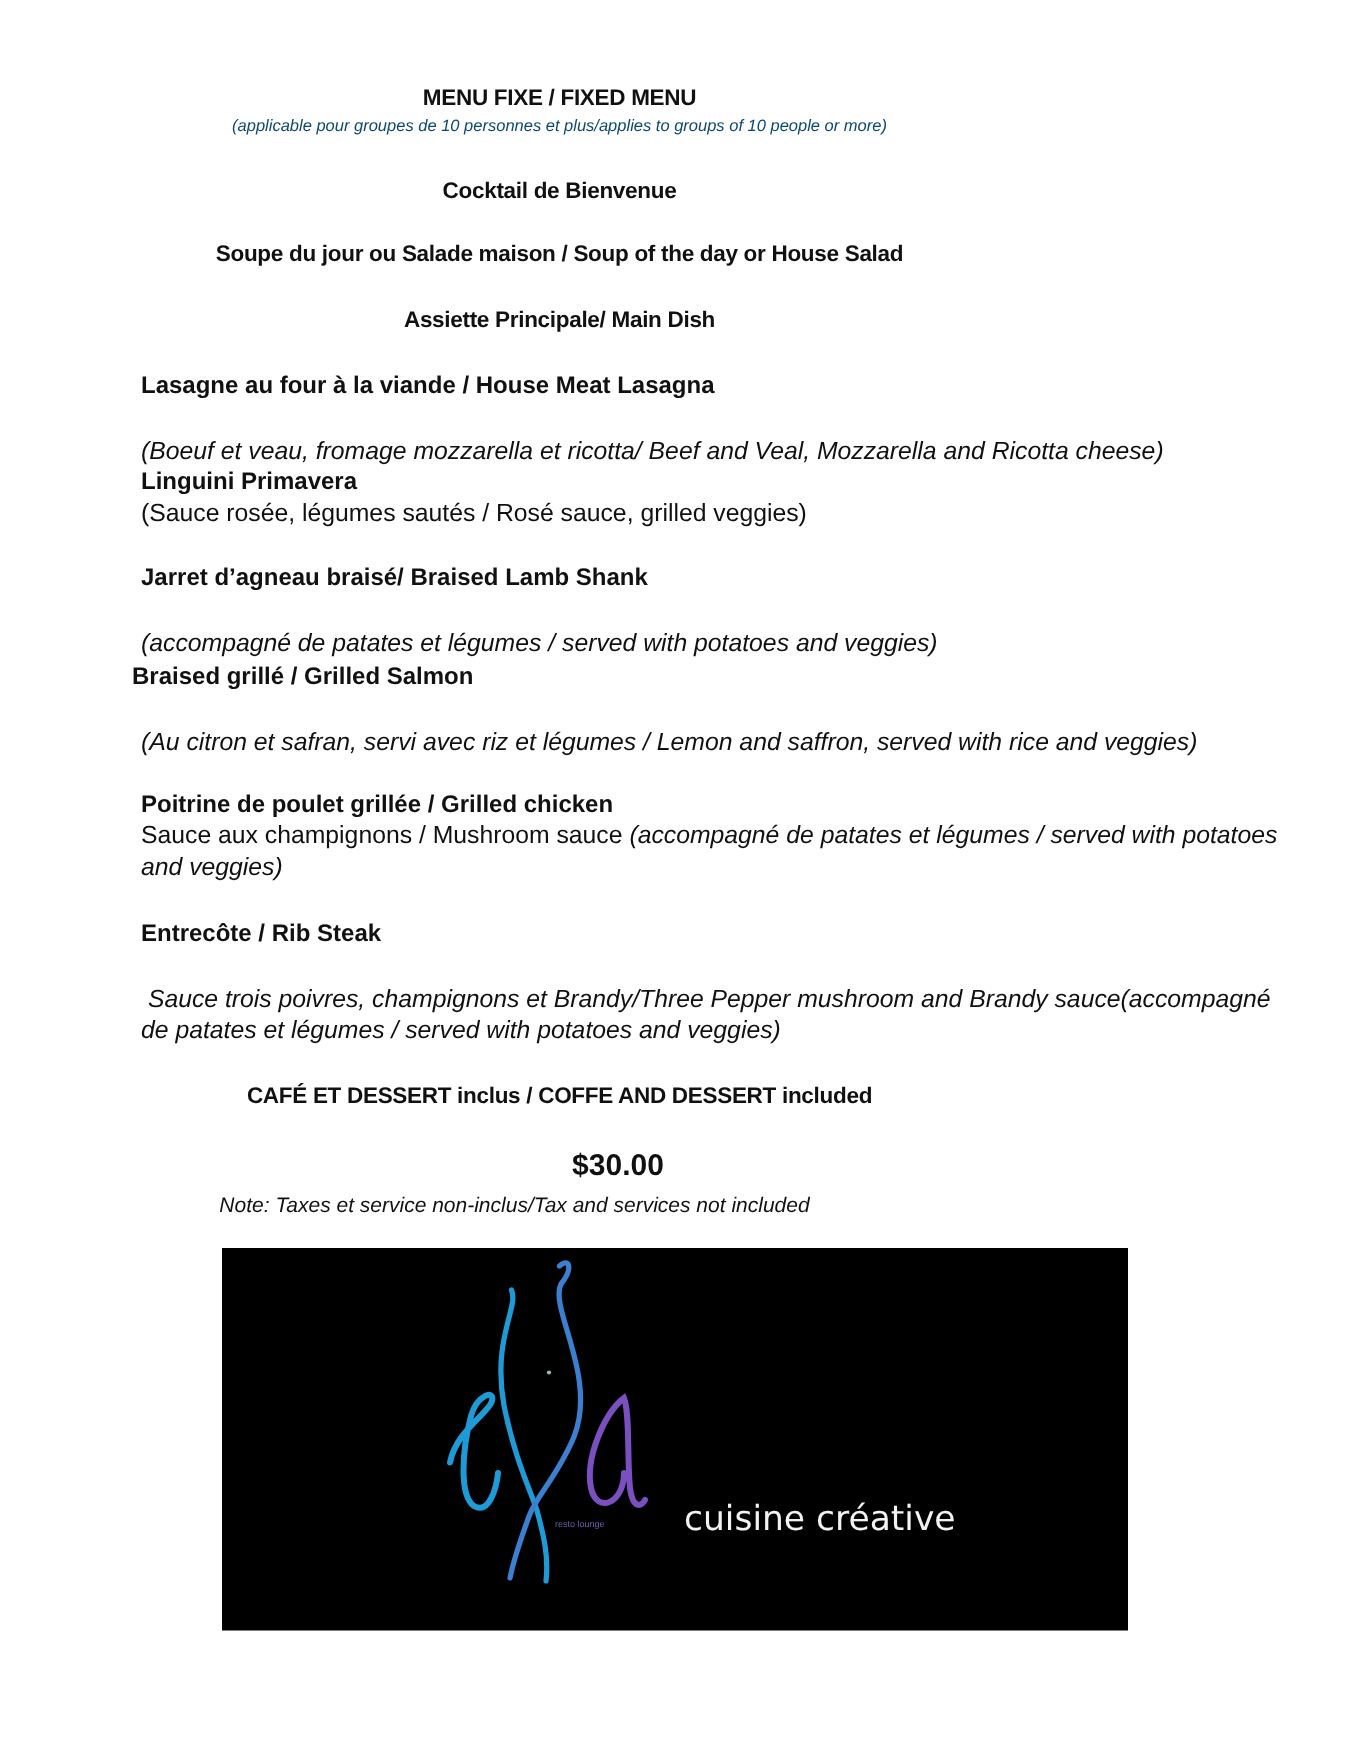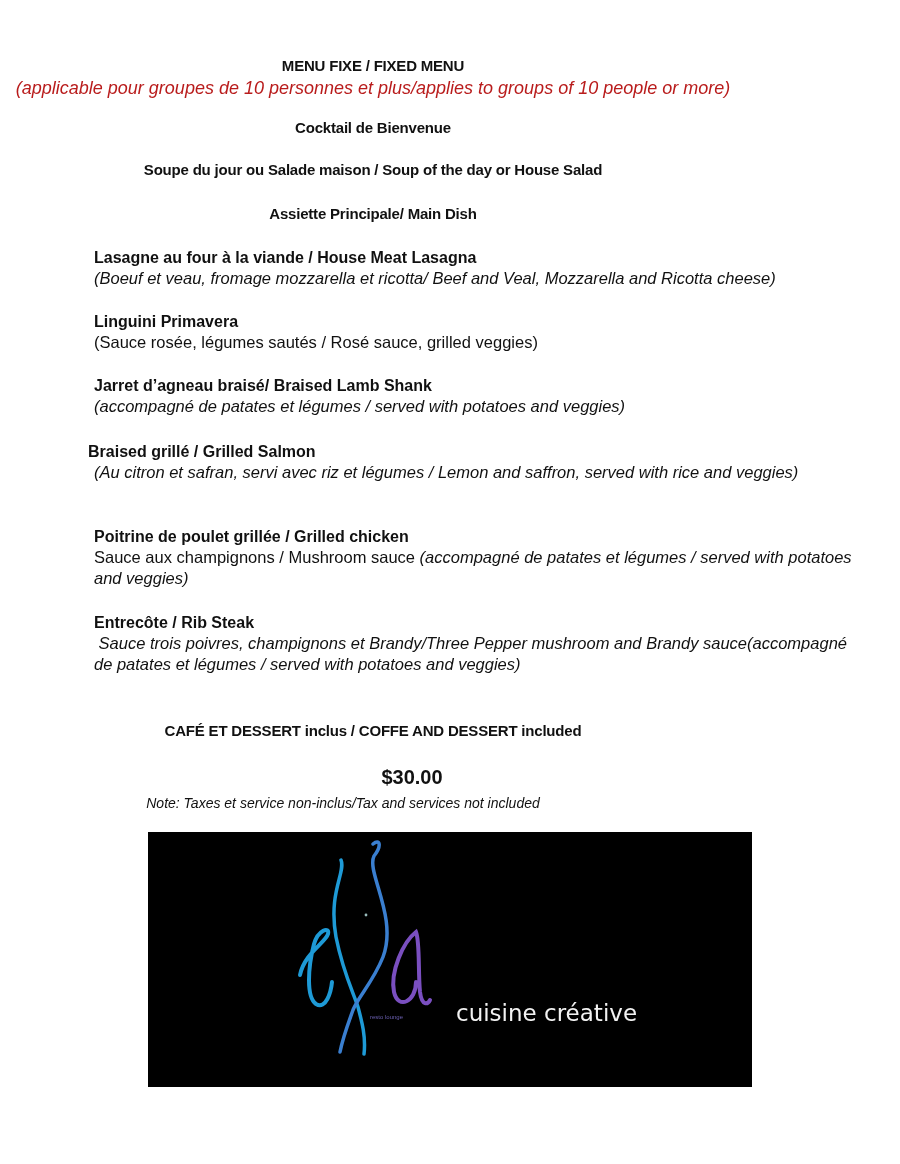--- a/index.html
+++ b/index.html
@@ -1,24 +1,24 @@
 <!DOCTYPE html>
 <html><head>
   <meta charset="utf-8">
   <style>
     html, body { margin: 0; padding: 0; background: #ffffff; }
     body { width: 900px; height: 1164px; position: relative; overflow: hidden;
            font-family: "Liberation Sans", "DejaVu Sans", sans-serif; color: #111; }
     .c { position: absolute; left: 0; width: 746px; text-align: center; }
     .hd { font-weight: bold; font-size: 15px; letter-spacing: -0.2px; }
-    .sub { font-style: italic; font-size: 18px; color: #b91c1c; }
+    .sub { font-style: italic; font-size: 11px; color: #0c4a6e; }
     .item { position: absolute; left: 94px; width: 760px; font-size: 16.5px; line-height: 21px; }
     .item .nm { font-weight: bold; font-size: 16px; display: block; }
     .item .ds { display: block; }
-    .it { font-style: italic; }
+    .it { font-style: italic; margin-top: 23px; }
     .price { font-size: 20px; font-weight: bold; padding-left: 39px; }
     .note { font-style: italic; font-size: 14px; }
     .logo { position: absolute; left: 148px; top: 832px; width: 604px; height: 255px; background: #000; }
     .logo .tag { position: absolute; left: 308px; top: 168px; color: #f2f2f2; font-size: 23px;
                  font-family: "DejaVu Sans", sans-serif; }
     .logo .resto { position: absolute; left: 222px; top: 182px; color: #6a5fb0; font-size: 6px; }
   </style>
 </head>
 <body>
 

